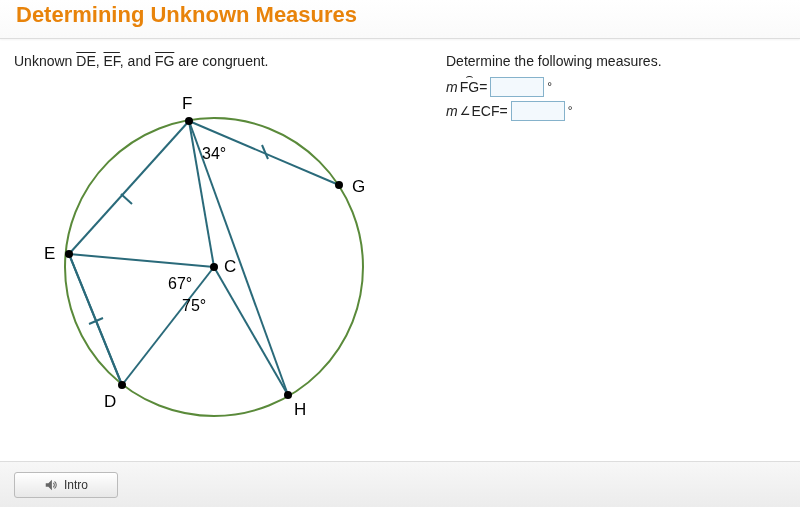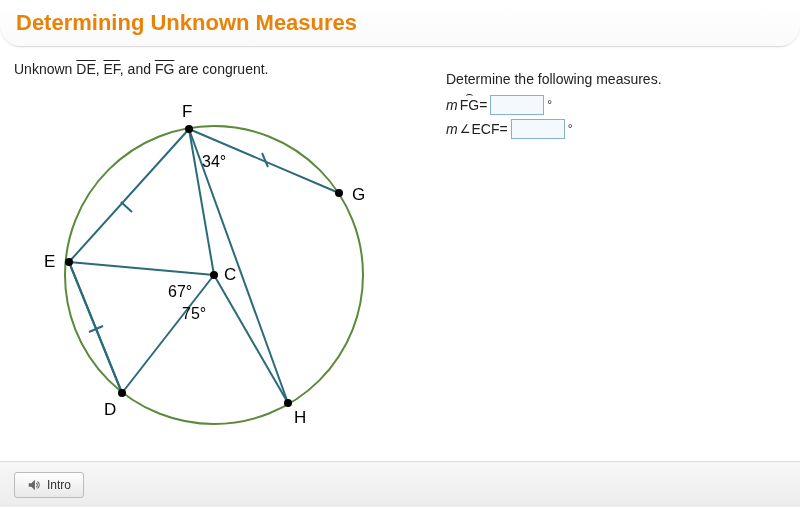--- a/index.html
+++ b/index.html
@@ -5,43 +5,41 @@
     * { box-sizing: border-box; margin: 0; padding: 0; }
     body {
       font-family: Arial, Helvetica, sans-serif;
       width: 800px;
       height: 507px;
       background: #fff;
       position: relative;
       overflow: hidden;
     }
     .header {
-      padding: 10px 16px 10px 16px;
+      padding: 2px 16px 10px 16px;
       border-bottom: 1px solid #ddd;
       box-shadow: 0 1px 2px rgba(0,0,0,0.05);
       background: linear-gradient(#fff, #fafafa);
-      border-radius: 21px;
     }
     .header h1 {
       color: #e8830a;
       font-size: 22px;
       font-weight: bold;
     }
     .content {
       display: flex;
       padding: 14px 8px 0 8px;
     }
     .left {
       width: 430px;
       padding-left: 6px;
     }
     .right {
       flex: 1;
       padding-left: 8px;
-      margin-top: 10px;
     }
     .prompt {
       font-size: 14px;
       color: #222;
       margin-bottom: 8px;
     }
     .overline {
       text-decoration: overline;
       text-decoration-thickness: 1px;
       margin-top: 16px;
@@ -89,21 +87,21 @@
       display: flex;
       align-items: center;
       justify-content: space-between;
       padding: 0 14px;
     }
     .btn {
       display: inline-flex;
       align-items: center;
       gap: 6px;
       height: 26px;
-      padding: 0 12px;
+      padding: 0 29px;
       background: linear-gradient(#fff, #e8e8e8);
       border: 1px solid #bbb;
       border-radius: 3px;
       font-size: 12px;
       color: #333;
       cursor: pointer;
     }
     .speaker-icon {
       width: 14px; height: 14px;
       display: inline-block;

